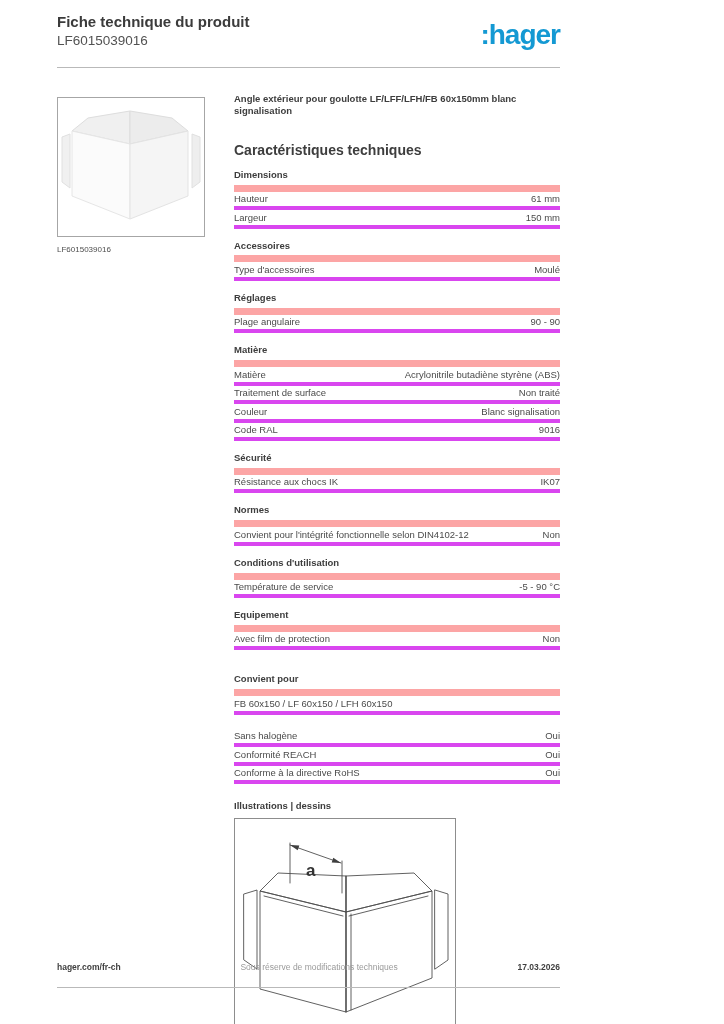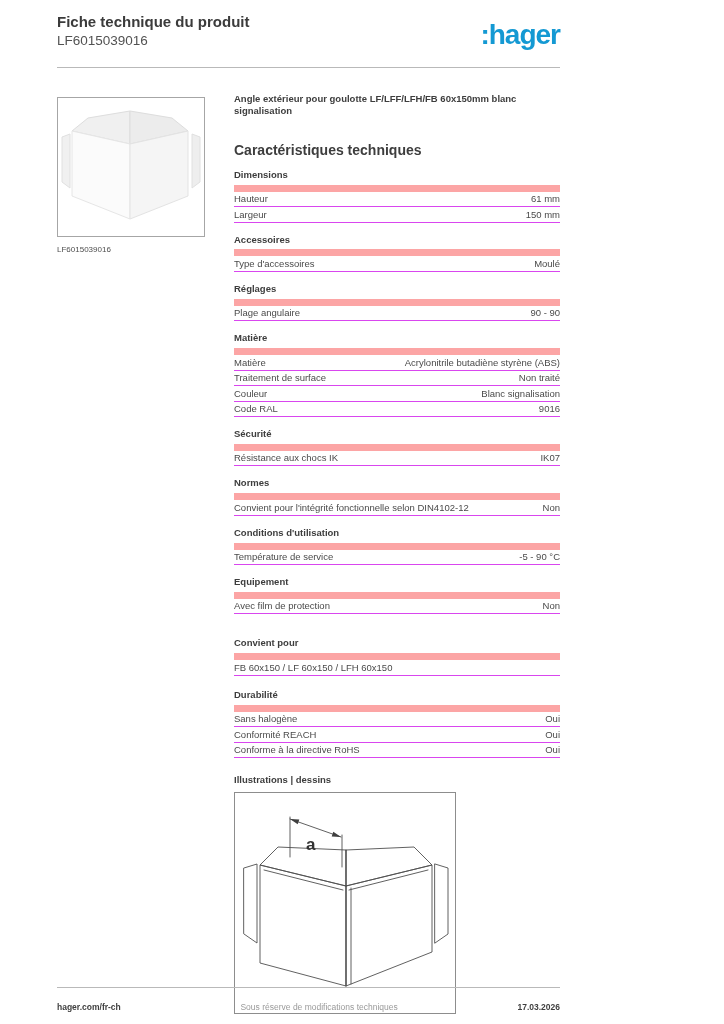--- a/index.html
+++ b/index.html
@@ -16,30 +16,30 @@
   .left-col{width:148px;flex:none;}
   .image-box{margin-top:7px;width:146px;height:138px;border:1px solid #a6a6a6;background:#fff;}
   .image-caption{margin-top:8px;font-size:8px;color:#4e4e4e;}
 
   .right-col{margin-left:29px;width:449px;}
   .product-title{margin-top:3px;font-size:9.5px;font-weight:700;color:#3d3d3d;line-height:1.25;}
   .char-heading{margin-top:25px;font-size:14px;font-weight:700;color:#3d3d3d;}
 
   .spec-section{margin-top:12px;}
   .sec-title{font-size:9.5px;font-weight:700;color:#3d3d3d;padding-bottom:4px;border-bottom:7px solid #fca5a5;line-height:1.15;}
-  .spec-row{display:flex;justify-content:space-between;align-items:baseline;padding:2.5px 0 1.5px;border-bottom:1px solid #d946ef;font-size:9.5px;color:#4a4a4a;line-height:1.1;}
+  .spec-row{display:flex;justify-content:space-between;align-items:baseline;padding:2.5px 0 1.5px;border-bottom:4px solid #d946ef;font-size:9.5px;color:#4a4a4a;line-height:1.1;}
   .spec-row .val{text-align:center;white-space:nowrap;margin-left:12px;}
   #sections .spec-section:nth-child(9){margin-top:24px;}
   #sections .spec-section:nth-child(10){margin-top:14px;}
 
   .illus-heading{margin-top:16px;font-size:9.5px;font-weight:700;color:#3d3d3d;}
   .drawing-box{margin-top:7px;width:220px;height:220px;border:1px solid #8d8d8d;background:#fff;}
 
   .footer-rule{position:absolute;left:57px;right:56px;top:987px;height:1px;background:#b9b9b9;}
-  .footer-row{position:absolute;left:57px;right:56px;top:1002px;display:flex;justify-content:space-between;font-size:8.5px;color:#3f3f3f;}
+  .footer-row{position:absolute;left:57px;right:56px;top:962px;display:flex;justify-content:space-between;font-size:8.5px;color:#3f3f3f;}
   .f-left,.f-right{font-weight:700;}
   .f-center{color:#9a9a9a;}
 </style>
 </head>
 <body>
 
 <div class="page">
 
   <header class="header">
     <div>
@@ -146,21 +146,20 @@
             </div>
           </div>
           <div class="spec-section">
             <div class="sec-title">Convient pour</div>
             <div class="spec-row">
               <span class="lbl">FB 60x150 / LF 60x150 / LFH 60x150</span>
               <span class="val"></span>
             </div>
           </div>
           <div class="spec-section">
-            <div class="sec-title">Durabilité</div>
             <div class="spec-row">
               <span class="lbl">Sans halogène</span>
               <span class="val">Oui</span>
             </div>
             <div class="spec-row">
               <span class="lbl">Conformité REACH</span>
               <span class="val">Oui</span>
             </div>
             <div class="spec-row">
               <span class="lbl">Conforme à la directive RoHS</span>

